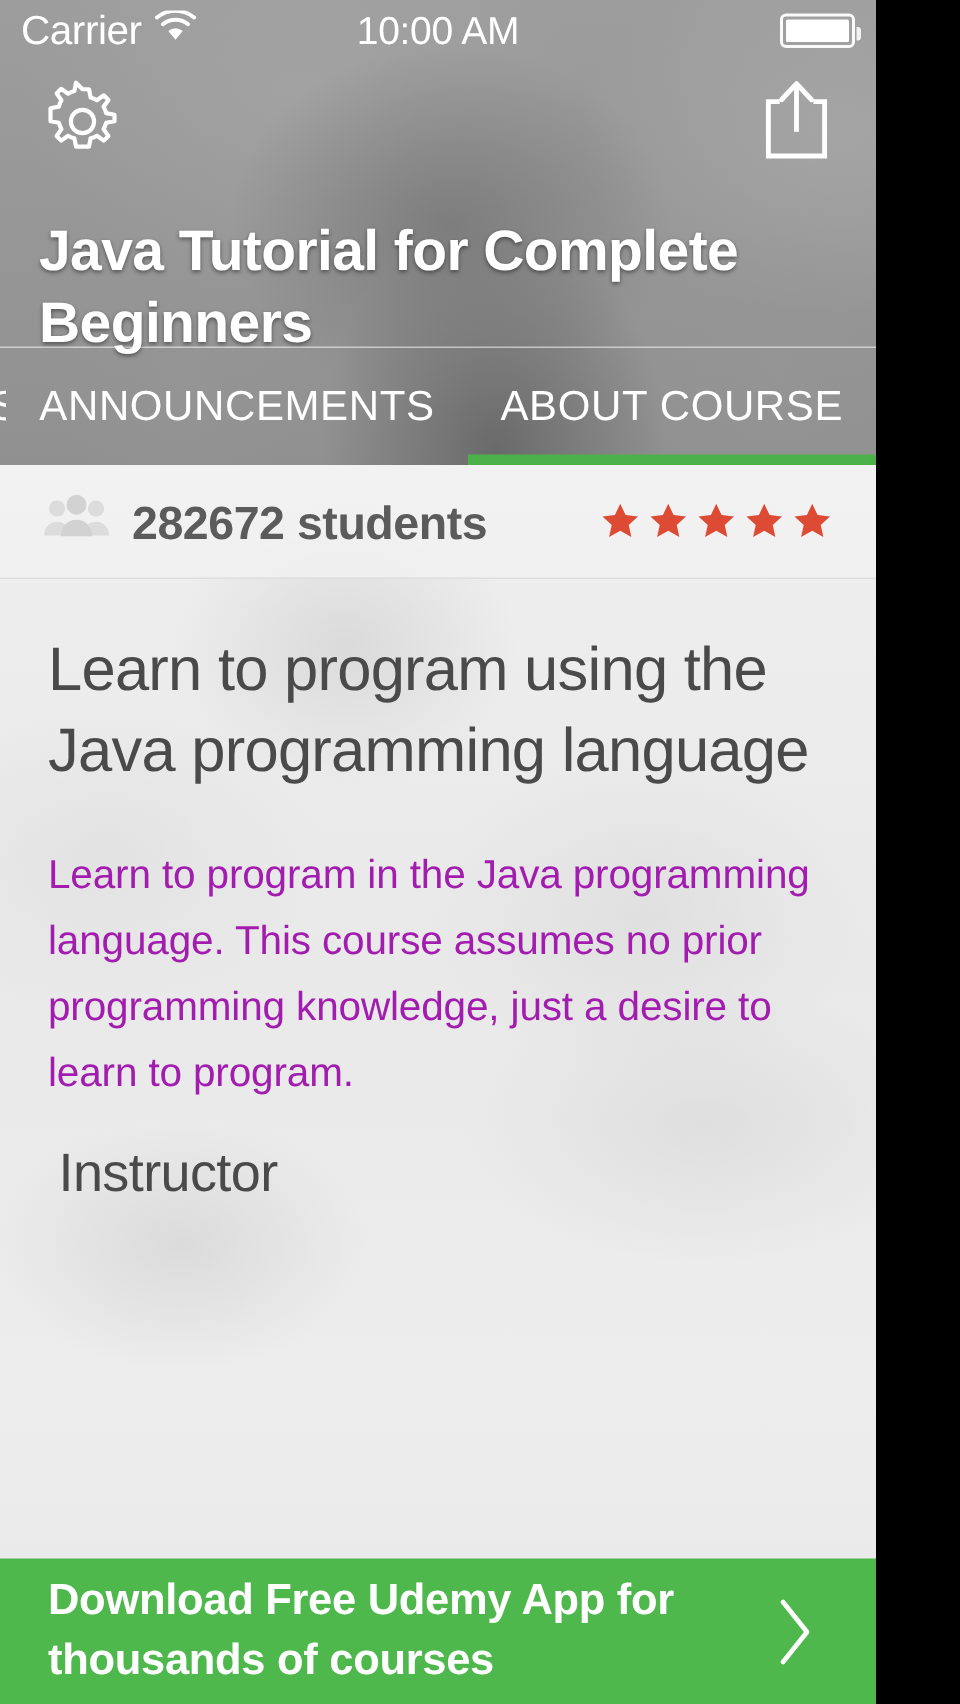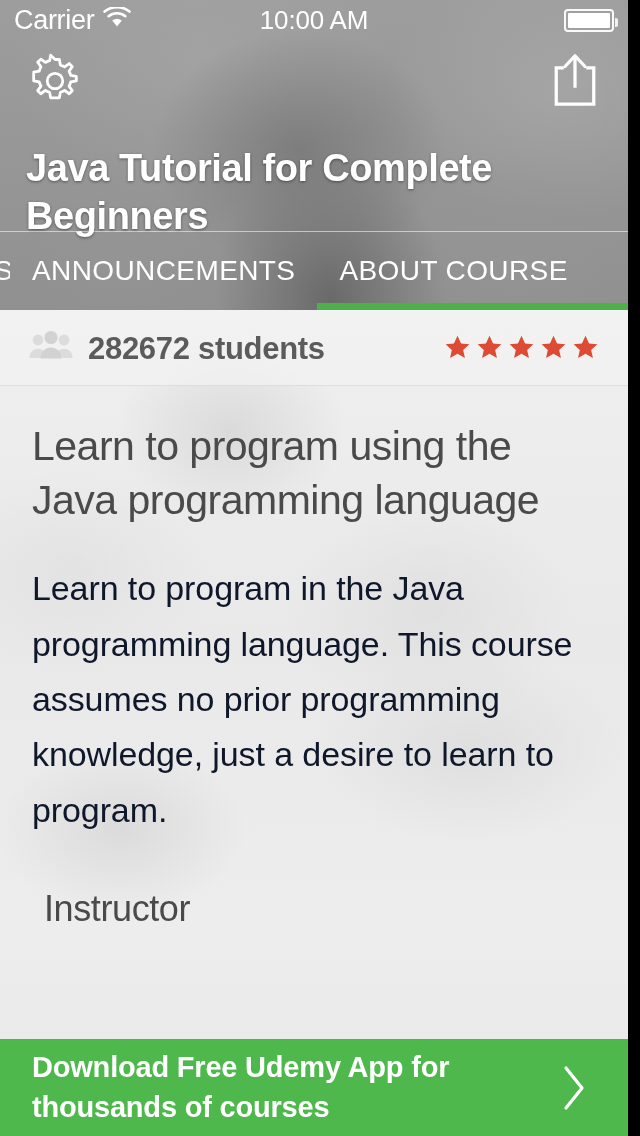--- a/index.html
+++ b/index.html
@@ -4,21 +4,21 @@
 <style>
   html, body {
     margin: 0;
     padding: 0;
     background: #000;
   }
   * { box-sizing: border-box; }
 
   .phone {
     position: relative;
-    width: 628px;
+    width: 584px;
     height: 1136px;
     overflow: hidden;
     font-family: "Liberation Sans", sans-serif;
     background: #ececec;
   }
 
   
   .backdrop {
     position: absolute;
     inset: 0;
@@ -239,32 +239,32 @@
   }
   .headline {
     font-size: 41px;
     color: #4a4a4a;
     line-height: 1.32;
     letter-spacing: -0.5px;
     margin: 0 0 34px 0;
     font-weight: normal;
   }
   .body-text {
-    font-size: 34px;
-    color: #0f172a;
+    font-size: 27px;
+    color: #a21caf;
     line-height: 1.63;
     letter-spacing: -0.1px;
-    margin: 0 0 50px 0;
+    margin: 0 0 24px 0;
   }
   .section-heading {
     font-size: 36px;
     color: #4a4a4a;
     font-weight: normal;
     letter-spacing: -0.4px;
-    margin: 12px;
+    margin: 7px;
   }
 
   
   .banner {
     position: absolute;
     left: 0; right: 0; bottom: 0;
     height: 97px;
     background: #4fb84d;
     display: flex;
     align-items: center;

